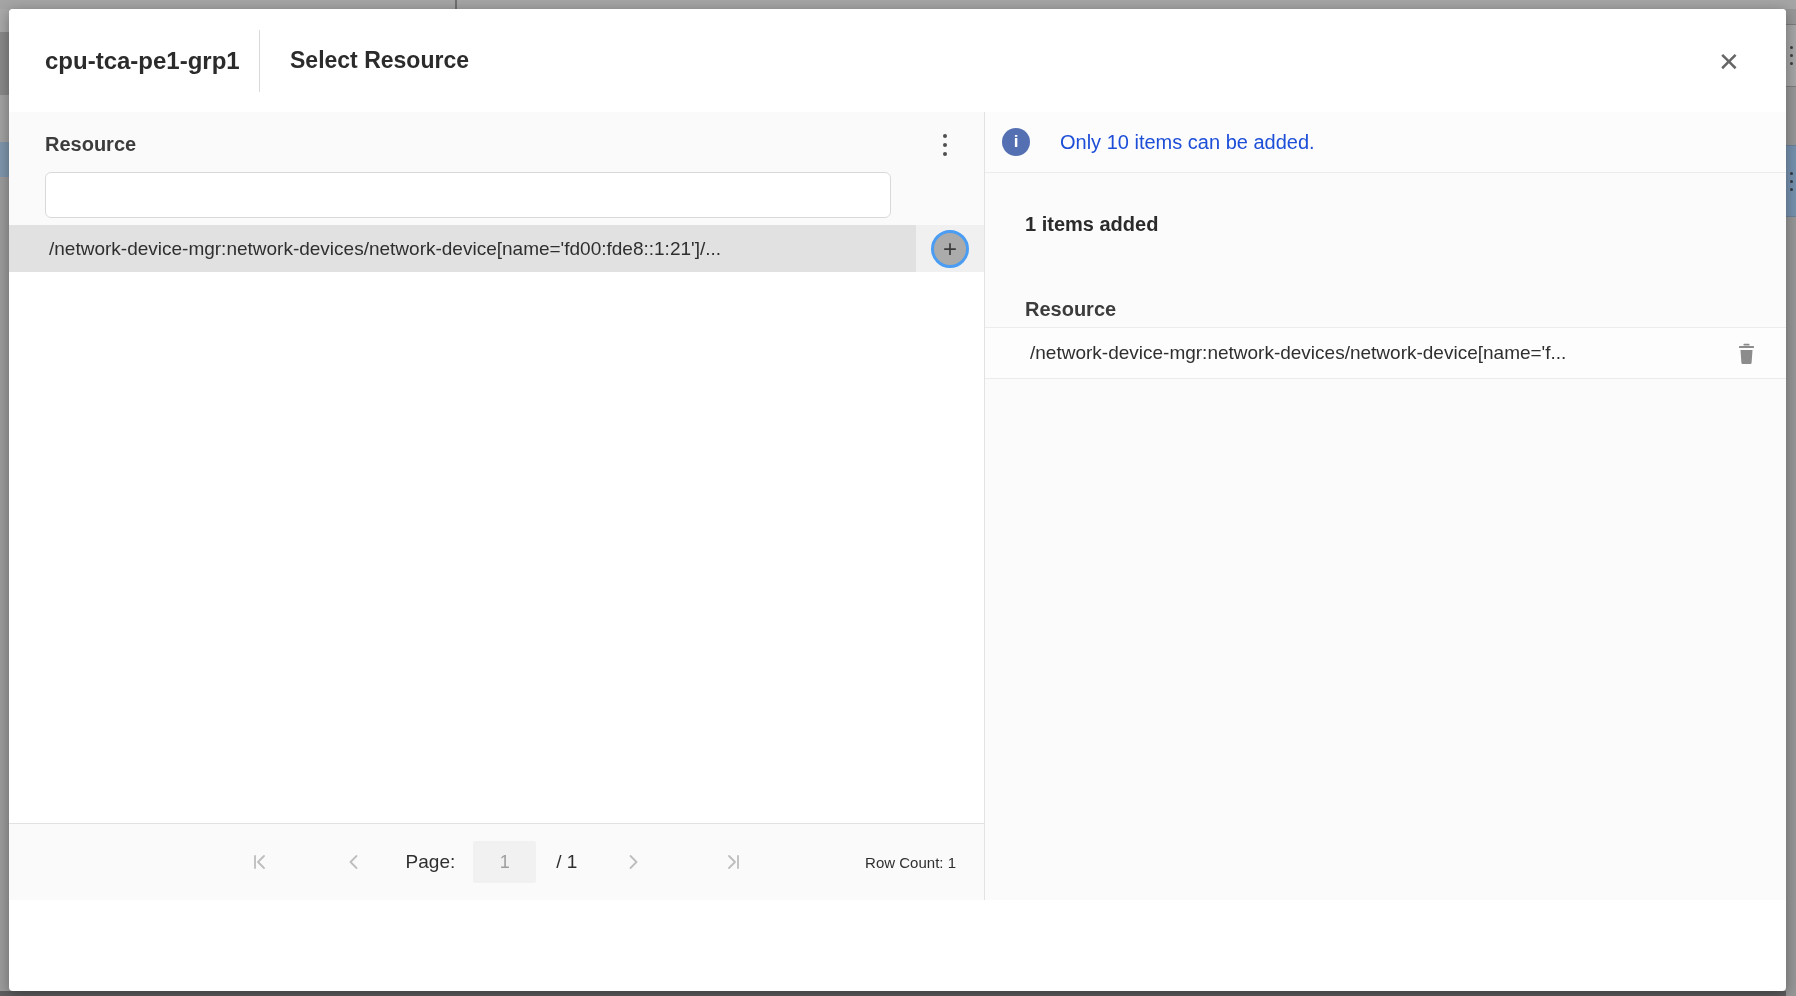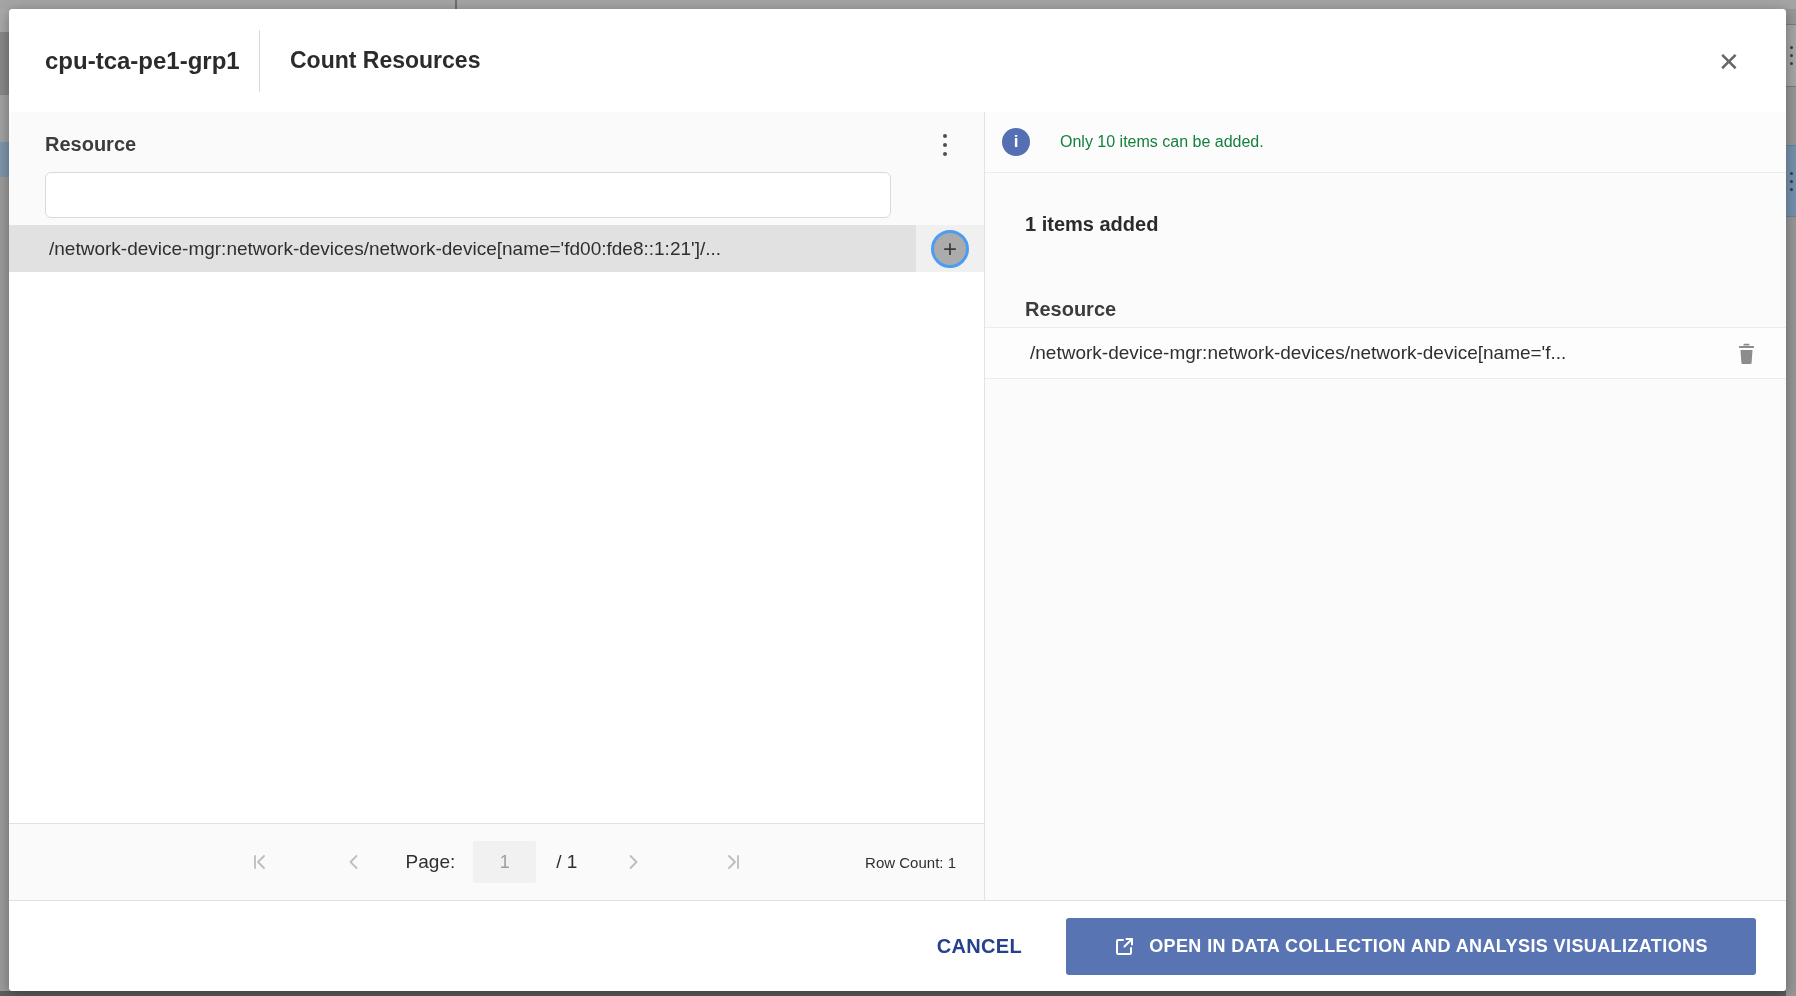--- a/index.html
+++ b/index.html
@@ -121,21 +121,21 @@
   .info-row {
     position:absolute; left:0; top:0; width:100%; height:61px;
     background:#fcfcfc; border-bottom:1px solid #ececec;
     display:flex; align-items:center;
   }
   .info-icon {
     margin-left:17px; width:28px; height:28px; border-radius:50%;
     background:var(--info-blue, #5570b2); color:#fff; font-size:17px; font-weight:bold;
     display:flex; align-items:center; justify-content:center; flex:0 0 auto;
   }
-  .info-text { margin-left:30px; font-size:16px; color:#15803d; }
+  .info-text { margin-left:30px; font-size:20px; color:#1d4ed8; }
   .items-added { position:absolute; left:40px; top:101px; font-size:20px; font-weight:bold; color:#2b2b2b; }
   .rp-col-header { position:absolute; left:40px; top:186px; font-size:20px; font-weight:bold; color:#3c3c3c; }
   .added-resource-row {
     position:absolute; left:0; top:215px; width:100%; height:52px;
     background:#fdfdfd; border-top:1px solid #ececec; border-bottom:1px solid #ececec;
     display:flex; align-items:center;
   }
   .added-resource-text {
     margin-left:45px; flex:1; font-size:19px; color:#2f2f2f;
     white-space:nowrap; overflow:hidden;
@@ -186,21 +186,21 @@
     <span class="dot"></span>
     <span class="dot"></span>
   </div>
 </div>
 
 <div class="modal">
 
   <div class="modal-header">
     <div class="title-group">cpu-tca-pe1-grp1</div>
     <div class="title-divider"></div>
-    <div class="modal-title">Count Resources</div>
+    <div class="modal-title">Select Resource</div>
     <button class="close-button">
       <span>✕</span>
     </button>
   </div>
 
   <div class="content">
 
     <div class="left-panel">
       <div class="lp-head">
         <div class="lp-head-label">Resource</div>
@@ -266,24 +266,13 @@
           <svg width="19" height="21" viewBox="0 0 19 21" fill="#8c8c8c">
             <rect x="2" y="3" width="15" height="2" rx="0.6"></rect>
             <rect x="6.5" y="0.8" width="6" height="1.8" rx="0.6"></rect>
             <path d="M3.5 7h12l-0.9 12.7a1.3 1.3 0 0 1-1.3 1.2H5.7a1.3 1.3 0 0 1-1.3-1.2z"></path>
           </svg>
         </button>
       </div>
     </div>
   </div>
 
-  <div class="modal-footer">
-    <button class="cancel-button">CANCEL</button>
-    <button class="open-button">
-      <svg width="21" height="21" viewBox="0 0 21 21" fill="none" stroke="#ffffff" stroke-width="2" stroke-linecap="round" stroke-linejoin="round">
-        <path d="M9 4H4.2C3.54 4 3 4.54 3 5.2v11.6c0 .66.54 1.2 1.2 1.2h11.6c.66 0 1.2-.54 1.2-1.2V12"></path>
-        <path d="M12.5 3H18v5.5"></path>
-        <path d="M18 3l-7.5 7.5"></path>
-      </svg>
-      <span>OPEN IN DATA COLLECTION AND ANALYSIS VISUALIZATIONS</span>
-    </button>
-  </div>
 </div>
 
 </body></html>

